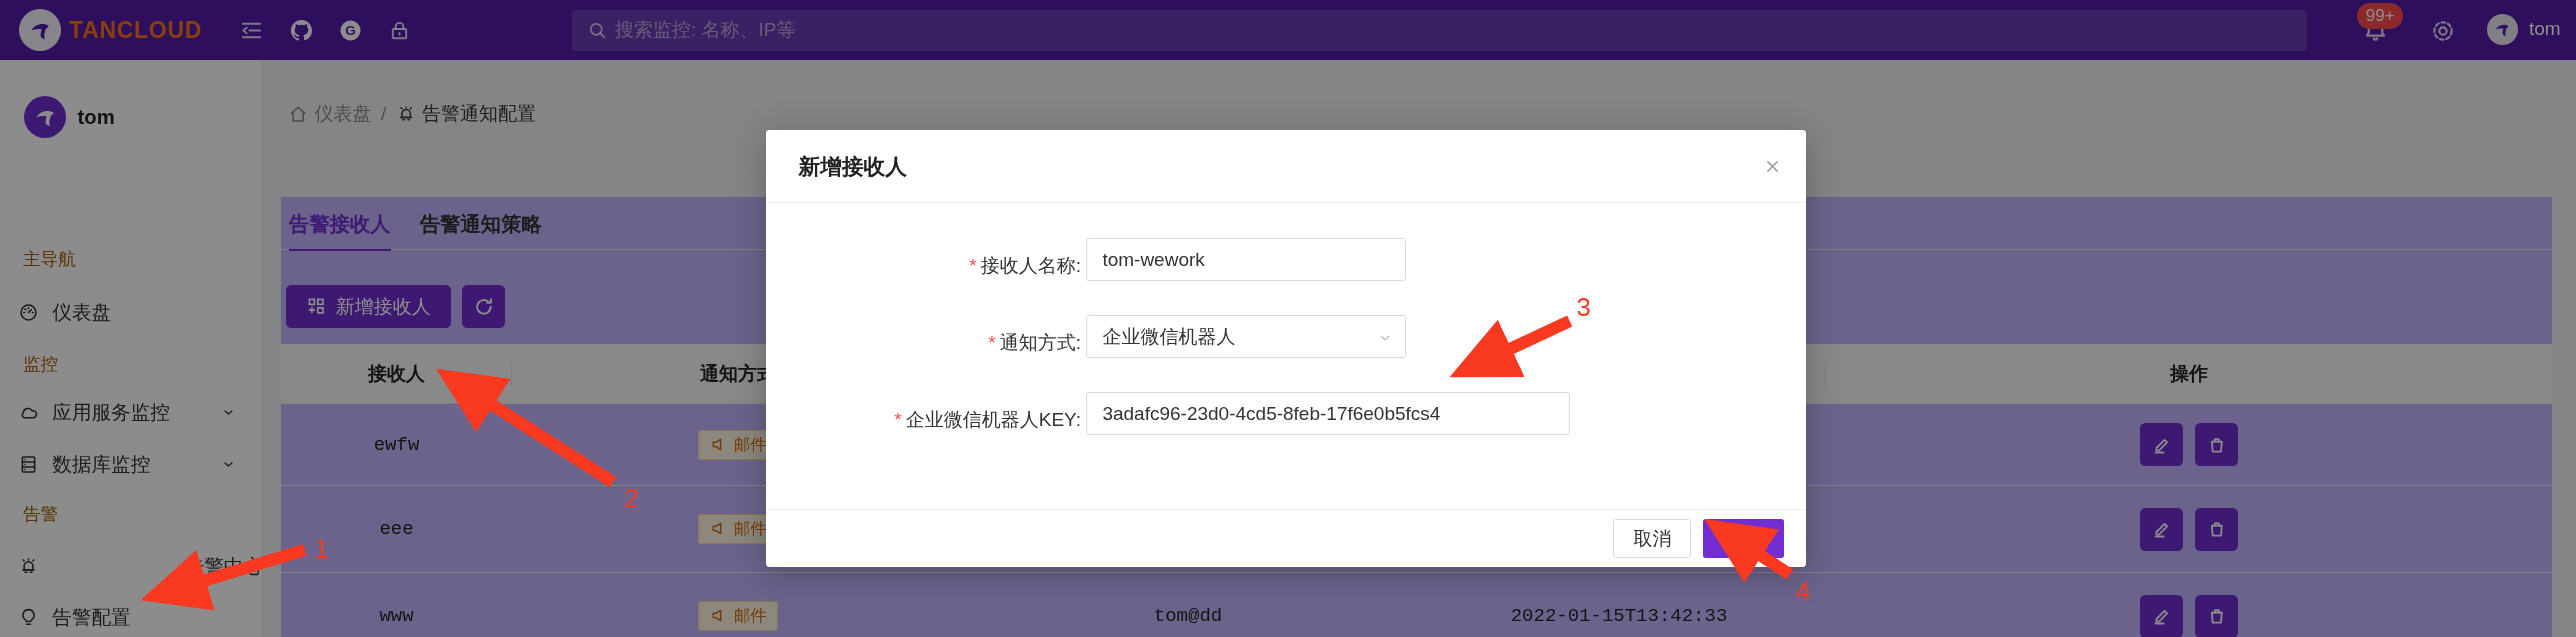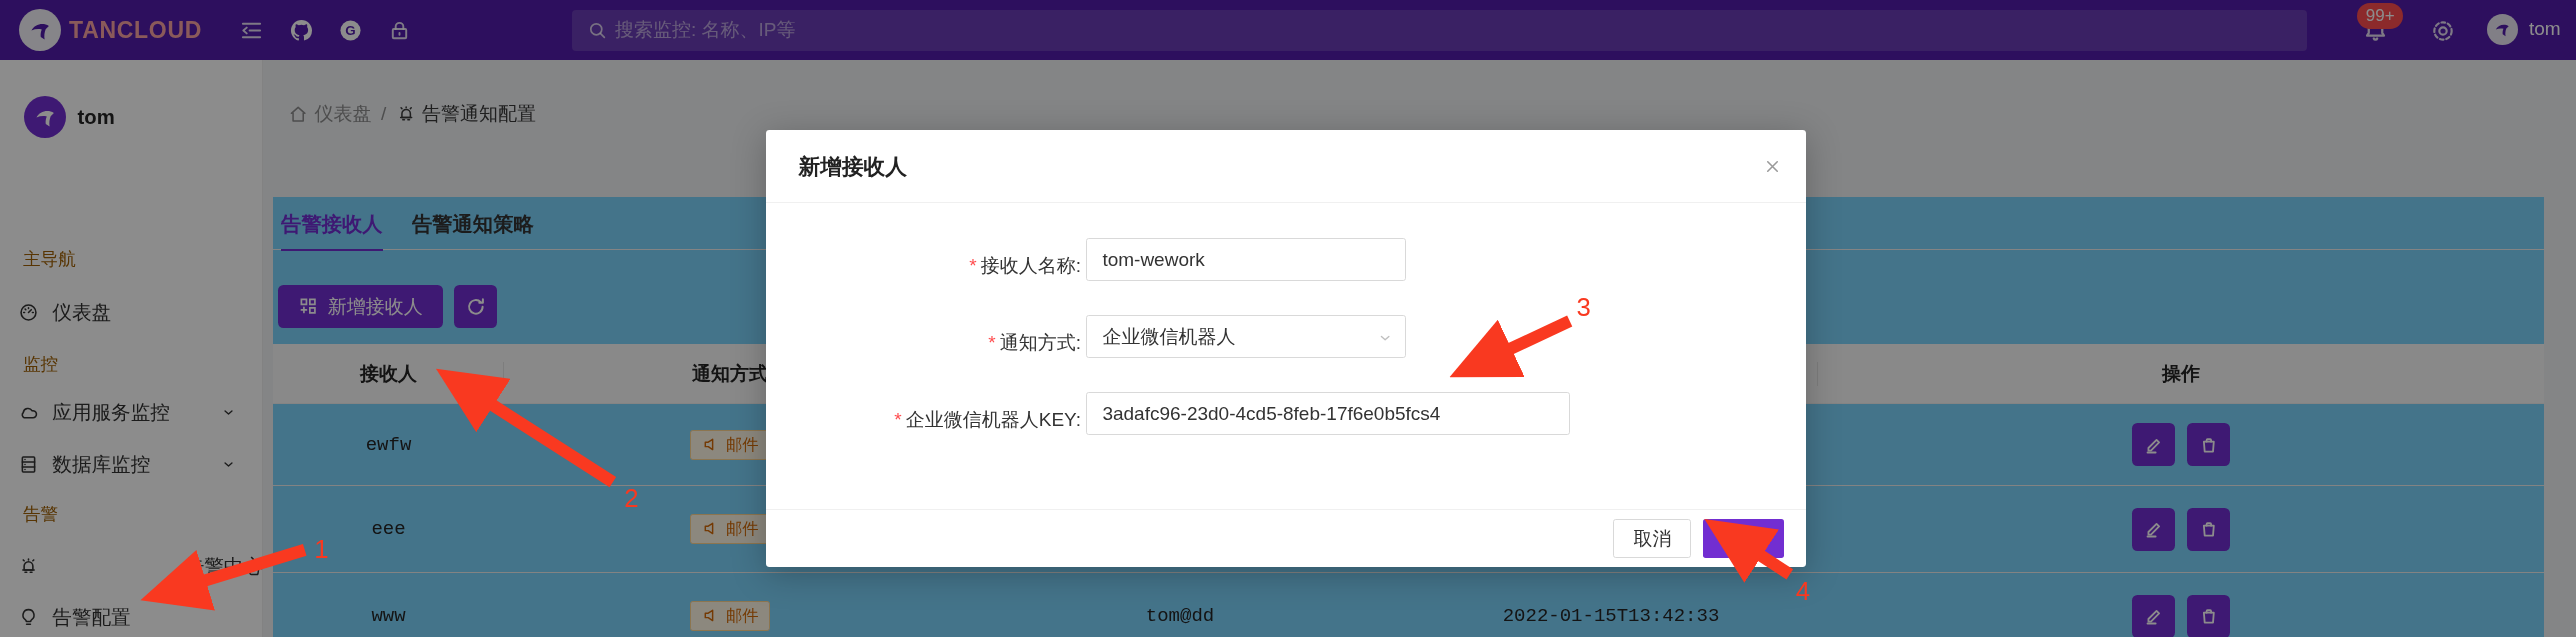--- a/index.html
+++ b/index.html
@@ -5,21 +5,21 @@
   * { margin:0; padding:0; box-sizing:border-box; }
   html,body { width:2576px; height:638px; overflow:hidden; }
   body { font-family:"Liberation Sans","DejaVu Sans",sans-serif; background:#f0f2f5; position:relative; color:#262626; }
   svg { display:block; }
 
   
   .topbar { position:absolute; left:0; top:0; width:2576px; height:60px; background:#531dab; display:flex; align-items:center; z-index:1; }
   .tb-left { display:flex; align-items:center; padding-left:19px; }
   .logo-circle { width:42px; height:42px; border-radius:50%; background:#f5f3fa; display:flex; align-items:center; justify-content:center; }
   .logo-circle svg { width:31px; height:31px; }
-  .brand { color:#fca5a5; font-size:23px; font-weight:bold; letter-spacing:0.7px; margin-left:8.1px; }
+  .brand { color:#f97316; font-size:23px; font-weight:bold; letter-spacing:0.7px; margin-left:8.1px; }
   .tb-icon { color:rgba(255,255,255,0.85); display:flex; align-items:center; justify-content:center; cursor:pointer; }
   .tb-icon svg { width:23px; height:23px; stroke:currentColor; fill:none; stroke-width:2; stroke-linecap:round; stroke-linejoin:round; }
   .i-fold { margin-left:38px; }
   .i-github { margin-left:27px; }
   .i-gitee { margin-left:26px; }
   .i-lock { margin-left:26px; }
   .tb-search { position:absolute; left:572px; top:9.5px; width:1735px; height:41px; background:rgba(255,255,255,0.14); border-radius:4.1px; }
   .tb-search svg { position:absolute; left:15px; top:10.2px; width:20.3px; height:20.3px; stroke:rgba(255,255,255,0.75); fill:none; stroke-width:2; stroke-linecap:round; }
   .tb-search input { position:absolute; left:43px; top:0; width:1679px; height:41px; background:transparent; border:none; outline:none; color:#fff; font-size:19px; font-family:inherit; }
   .tb-search input::placeholder { color:rgba(255,255,255,0.55); }
@@ -43,21 +43,21 @@
   .side-item svg { width:21px; height:21px; stroke:currentColor; fill:none; stroke-width:1.8; stroke-linecap:round; stroke-linejoin:round; }
   .side-item .chev { position:absolute; right:27px; }
   .side-item .chev svg { width:15px; height:15px; stroke-width:2.2; }
 
   
   .main { position:absolute; left:263px; top:60px; width:2313px; height:578px; background:#f0f2f5; }
   .breadcrumb { position:absolute; left:25px; top:41px; display:flex; align-items:center; gap:9.5px; font-size:19px; color:#8c8c8c; }
   .breadcrumb svg { width:20.3px; height:20.3px; stroke:currentColor; fill:none; stroke-width:1.8; stroke-linecap:round; stroke-linejoin:round; }
   .bc-item { display:flex; align-items:center; gap:6.1px; }
   .bc-last { color:#3a3a3a; }
-  .card { position:absolute; left:10px; top:137px; width:2271px; height:441px; background:#7dd3fc; overflow:hidden; }
+  .card { position:absolute; left:18px; top:137px; width:2271px; height:441px; background:#c4b5fd; overflow:hidden; }
 
   .tabbar { position:absolute; left:0; top:0; width:100%; height:53px; border-bottom:1.4px solid #f0f0f0; }
   .tab { position:absolute; top:0; height:53px; display:flex; align-items:center; font-size:20.3px; font-weight:600; color:#333; cursor:pointer; }
   .tab1 { left:8.1px; }
   .tab2 { left:139px;text-align:right; }
   .tab.active { color:#722ed1; }
   .tab.active::after { content:""; position:absolute; left:0; bottom:-1.4px; height:2.7px; width:100%; background:#722ed1; }
 
   .toolbar { position:absolute; left:4.7px; top:88px; display:flex; gap:10.8px; }
   .btn-add { height:43px; padding:0 20.3px; background:#722ed1; color:#fff; border:none; border-radius:5.4px; font-size:19px; font-family:inherit; display:flex; align-items:center; gap:9.5px; cursor:pointer; }

